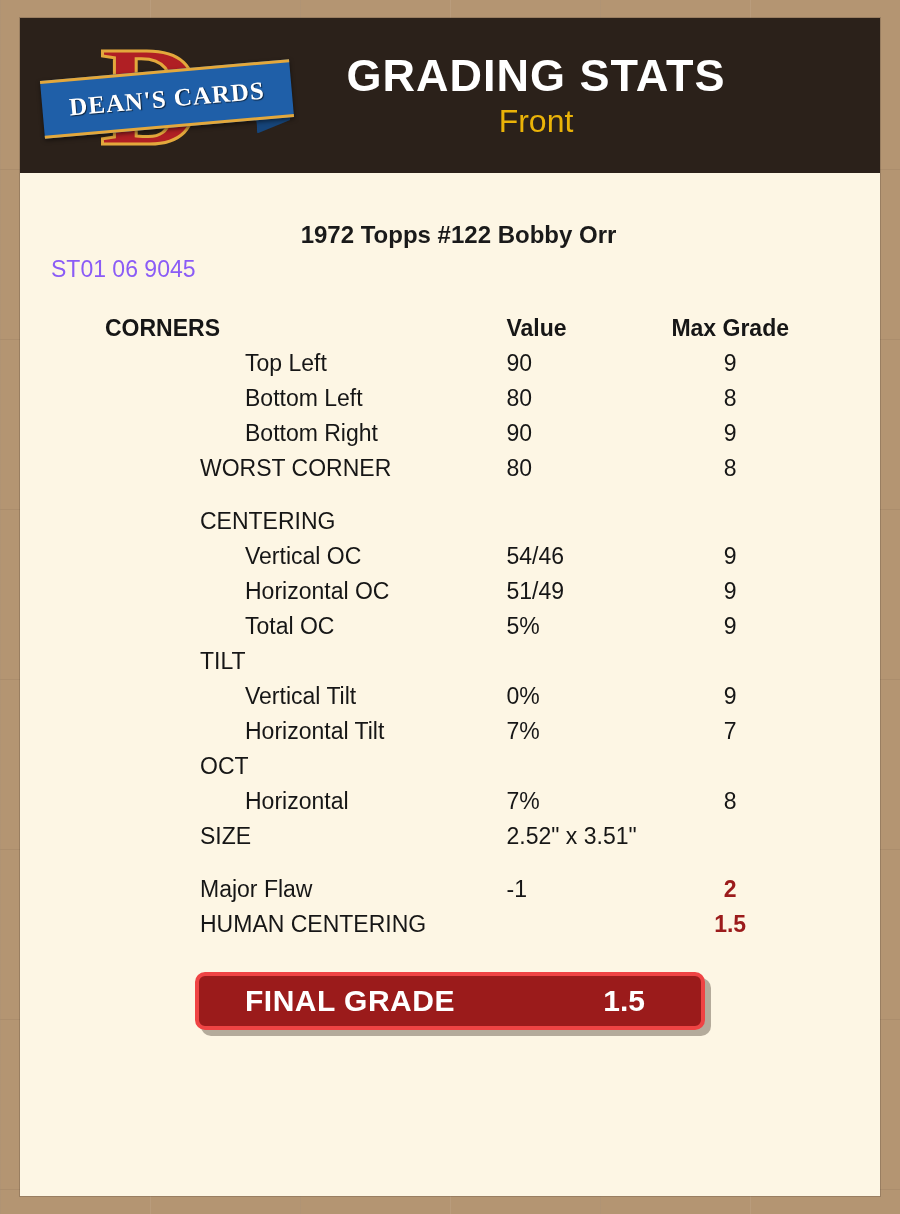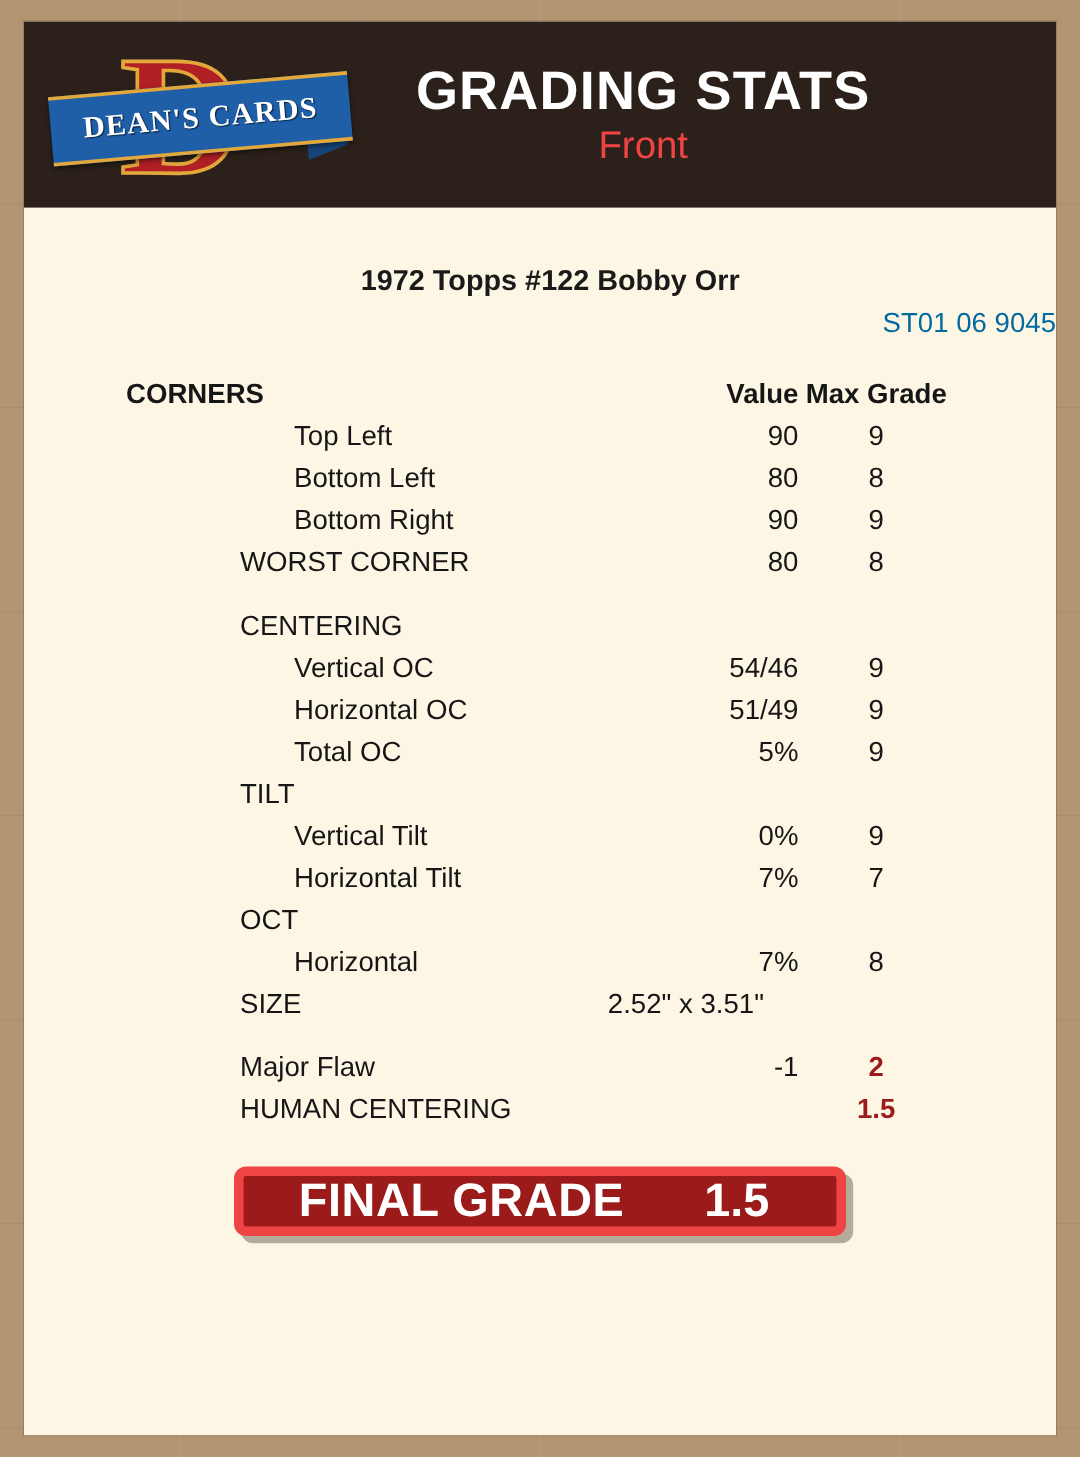--- a/index.html
+++ b/index.html
@@ -113,21 +113,21 @@
     margin-right: 100px;
   }
   .header-title {
     color: #ffffff;
     font-size: 45px;
     font-weight: bold;
     letter-spacing: 1px;
     line-height: 50px;
   }
   .header-subtitle {
-    color: #ef4444;
+    color: #eab308;
     font-size: 32px;
     line-height: 40px;
     font-weight: normal;
   }
 
   .body-area {
     position: absolute;
     left: 0;
     top: 155px;
     width: 860px;
@@ -135,40 +135,41 @@
   }
   .card-title {
     text-align: center;
     font-size: 24px;
     font-weight: bold;
     color: #1a1a1a;
     margin-top: 48px;
     padding-left: 17px;
   }
   .card-serial {
-    text-align: right;
+    text-align: left;
     font-size: 23px;
-    color: #0369a1;
+    color: #8b5cf6;
     margin-top: 7px;
+    padding-left: 31px;
   }
 
   table.stats {
     margin: 28px auto 0 auto;
     border-collapse: collapse;
     width: 690px;
     color: #161616;
   }
   table.stats td {
     font-size: 23px;
     padding: 0;
     height: 35px;
     vertical-align: middle;
   }
   td.label { width: 350px; padding-left: 115px; }
-  td.value { width: 175px; text-align: right; }
+  td.value { width: 175px; text-align: left; }
   td.grade { width: 165px; text-align: center; }
   tr.section td.label {
     font-weight: normal;
     padding-left: 95px;
   }
   tr.section-head td {
     font-weight: bold;
     font-size: 23px;
   }
   tr.spacer td { height: 18px; }
@@ -192,27 +193,27 @@
     width: 510px;
     height: 58px;
     background: rgba(120,110,95,0.55);
     border-radius: 10px;
   }
   .final-grade {
     position: relative;
     width: 510px;
     height: 58px;
     background: #9b1b1b;
-    border: 8px solid #ef4444;
+    border: 4px solid #ef4444;
     border-radius: 10px;
     box-sizing: border-box;
     display: flex;
     align-items: center;
     color: #ffffff;
-    font-size: 39px;
+    font-size: 30px;
     font-weight: bold;
   }
   .final-label { margin-left: 46px; letter-spacing: 0.5px; }
   .final-value { margin-left: auto; margin-right: 56px; }
 </style>
 </head>
 <body>
 
 <div class="bg-texture"></div>
 

